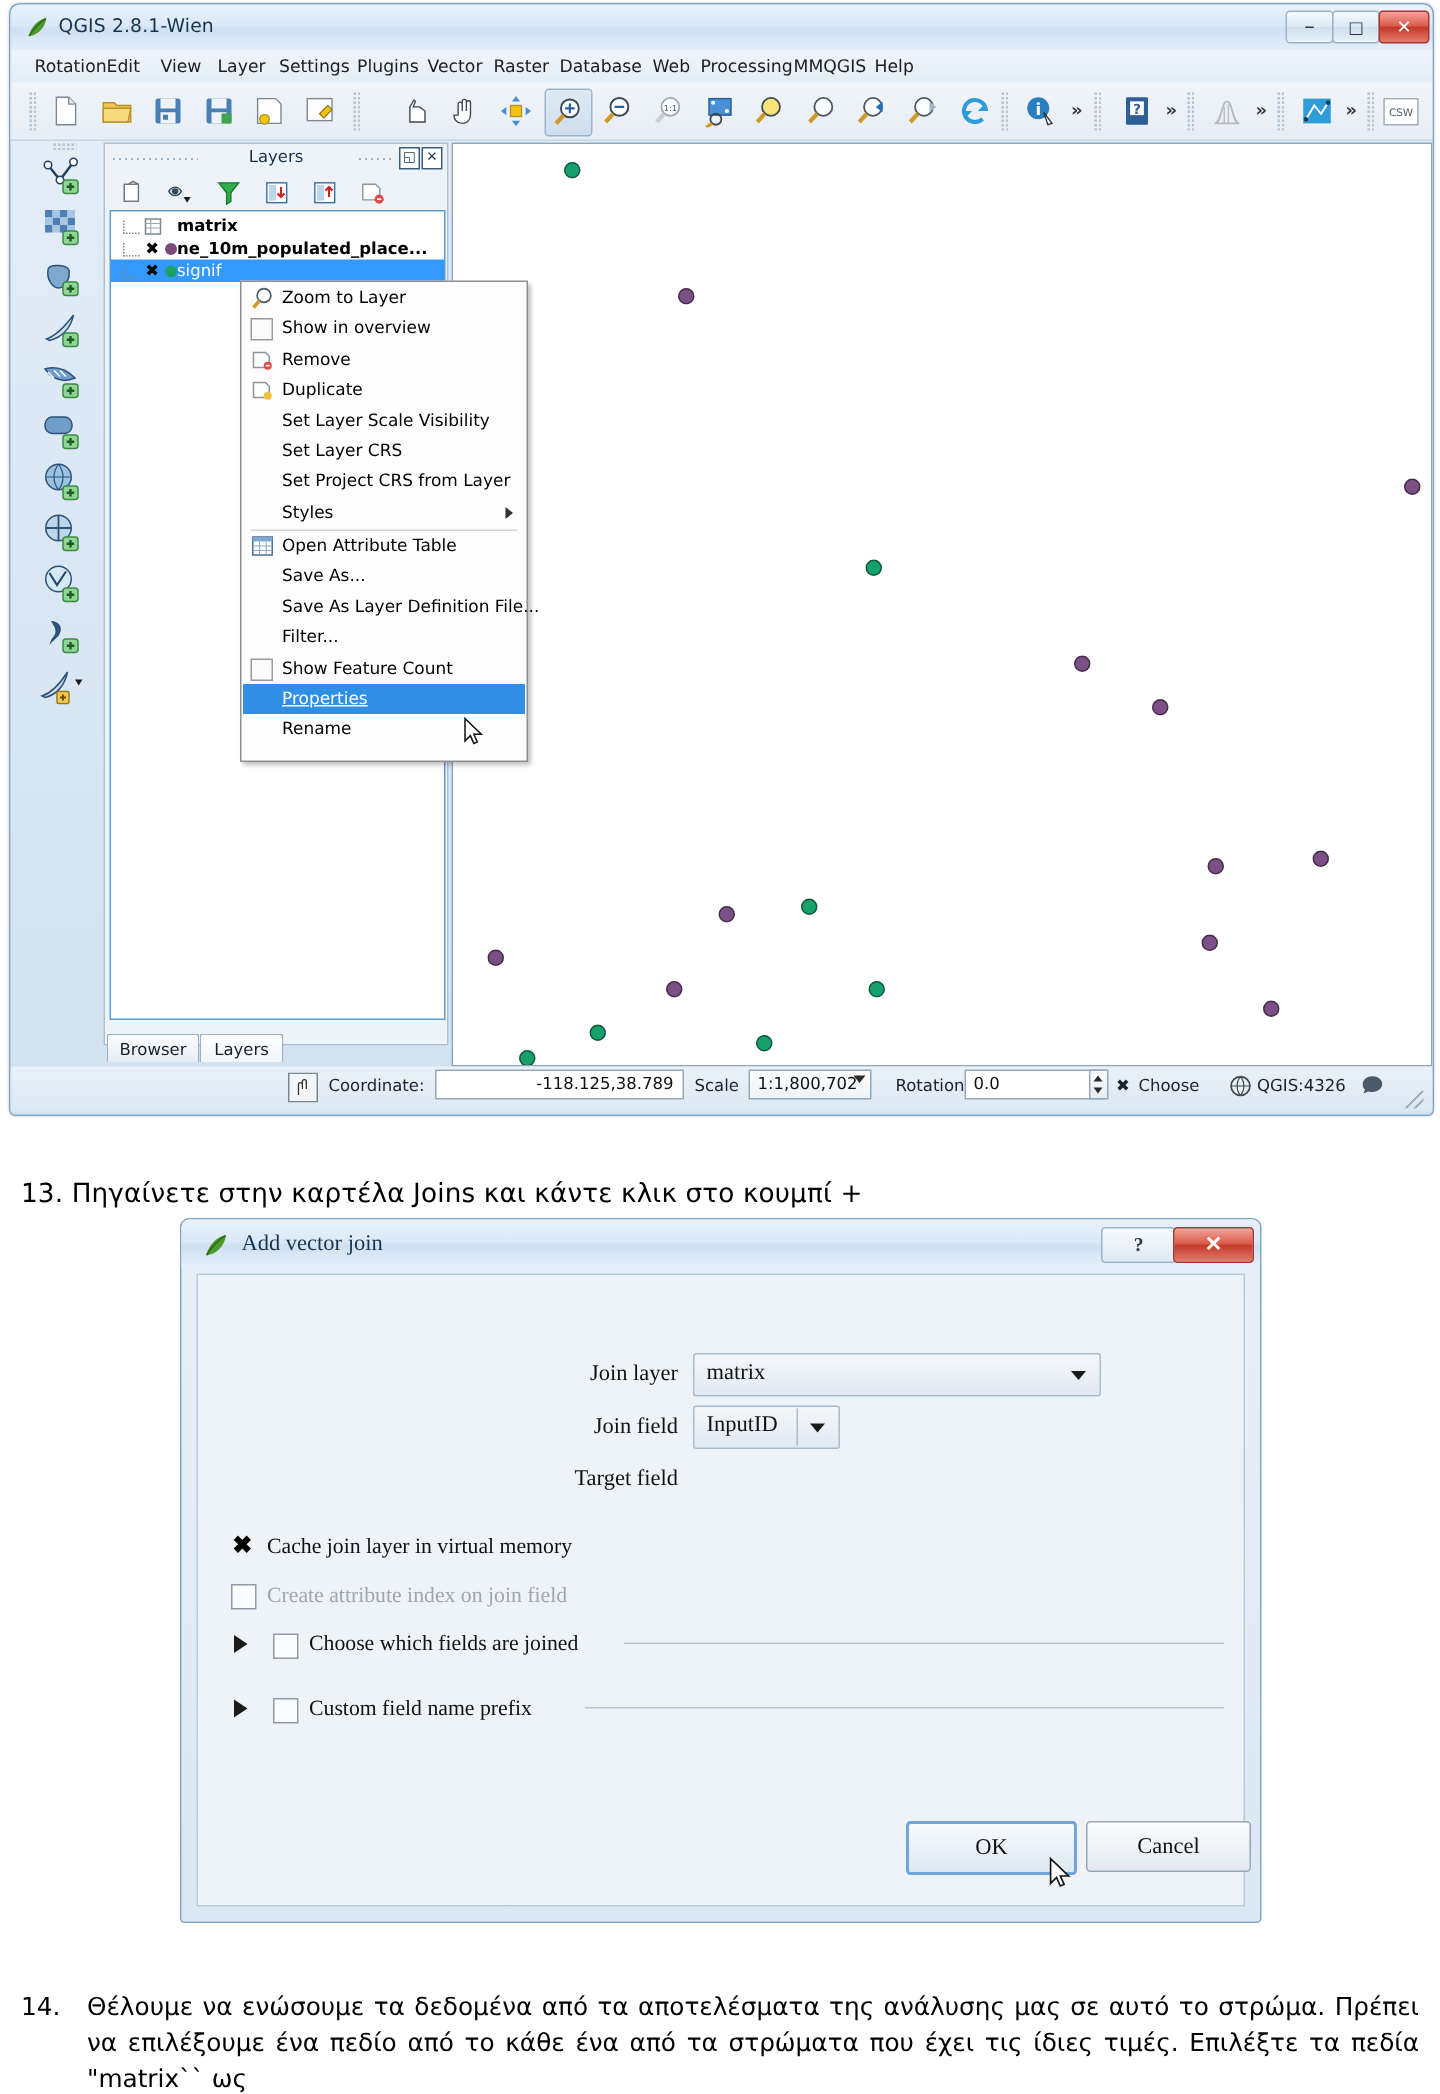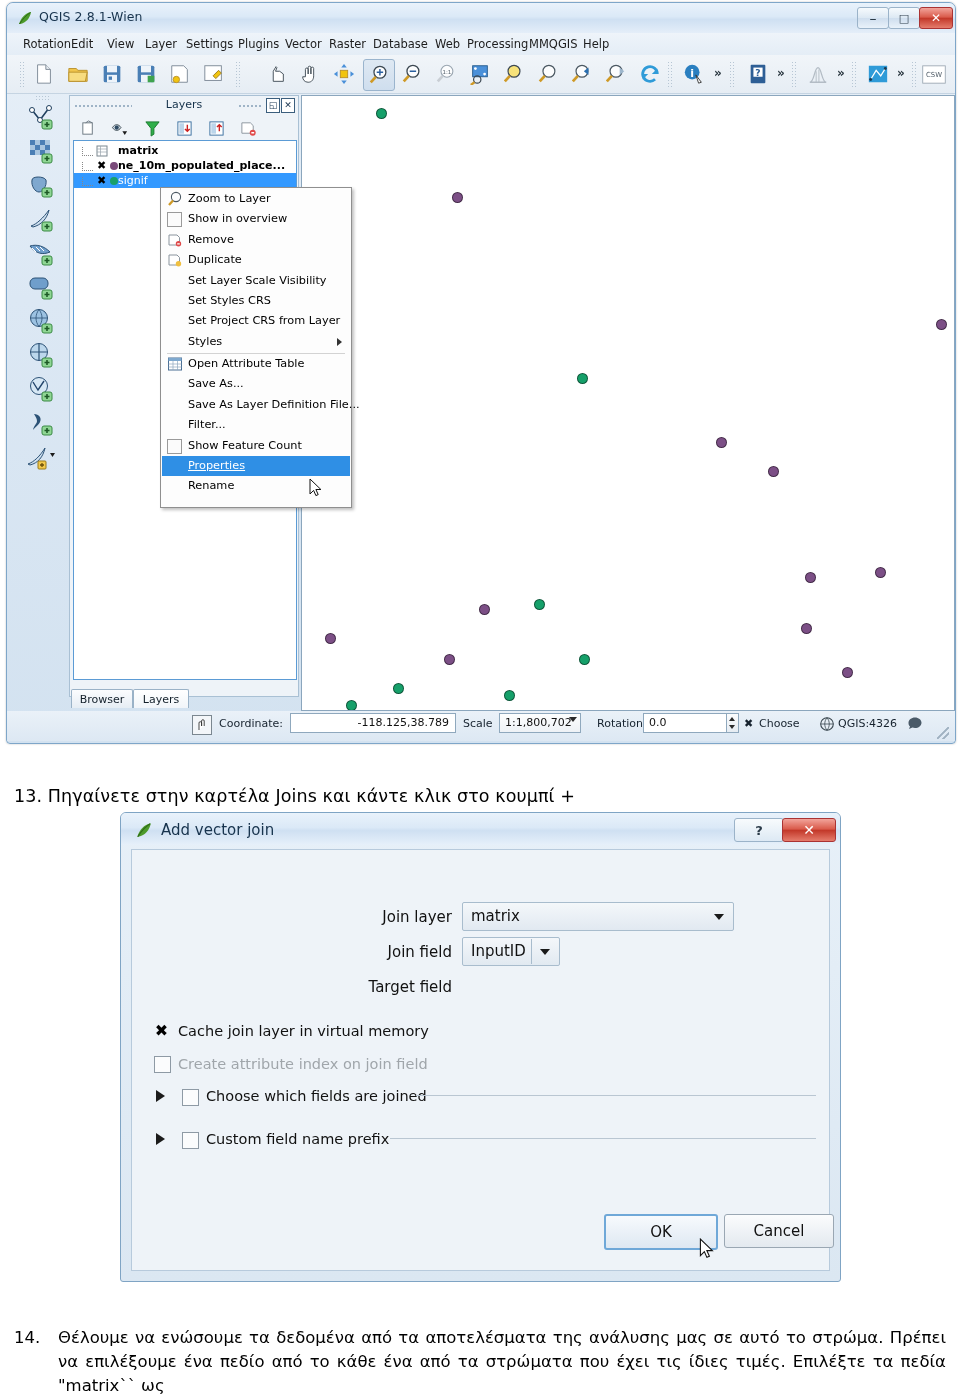--- a/index.html
+++ b/index.html
@@ -93,21 +93,21 @@
      background:linear-gradient(180deg,#eaf1f8,#dde8f3);}
   .sb-lbl{position:absolute;font-size:11px;color:#16222e;top:6px;}
   .sb-field{position:absolute;top:2px;height:18px;background:#fff;border:1px solid #8fa8bd;font-size:11px;color:#111;}
   .sb-field span{position:absolute;right:6px;top:2px;}
 
   
   #step13{position:absolute;left:14px;top:786px;width:930px;font-size:17.5px;color:#000;letter-spacing:.1px;}
 
   
   #dialog{position:absolute;left:120px;top:812px;width:719px;height:468px;
-     background:linear-gradient(180deg,#e7f0f8,#dbe7f2);border:1px solid #7fa4c4;border-radius:6px 6px 3px 3px;}
+     background:linear-gradient(180deg,#e7f0f8,#dbe7f2);border:1px solid #7fa4c4;border-radius:6px 6px 3px 3px;font-family:Liberation Serif, serif;}
   #dlg-title{position:absolute;left:0;top:0;width:719px;height:32px;
      background:linear-gradient(180deg,#e9f2fb 0%,#dbe9f7 45%,#cfe0f2 55%,#e6f0fa 100%);border-radius:5px 5px 0 0;}
   #dlg-title-text{position:absolute;left:40px;top:8px;font-size:15px;color:#17334d;}
   #dlg-icon{position:absolute;left:14px;top:8px;width:18px;height:18px;}
   #dlg-help{position:absolute;left:613px;top:5px;width:48px;height:22px;border:1px solid #9bb3c9;border-radius:3px;
      background:linear-gradient(180deg,#f8fbfd,#dde9f4);display:flex;align-items:center;justify-content:center;
      font-size:13px;color:#2a3a48;font-weight:bold;}
   #dlg-close{position:absolute;left:661px;top:5px;width:52px;height:22px;border:1px solid #a33;border-radius:3px;
      background:linear-gradient(180deg,#f2a49b 0%,#da5c4c 45%,#c3392a 52%,#e57c6c 100%);
      display:flex;align-items:center;justify-content:center;font-size:14px;color:#fff;font-weight:bold;}
@@ -576,21 +576,21 @@
       <svg class="ctx-ico" viewBox="0 0 16 16">
           <path d="M2 3h8l2.5 2.5V13H2z" fill="#fff" stroke="#8a949d"></path>
           <circle cx="11.5" cy="11.8" r="2.7" fill="#f0c040"></circle>
         </svg>
       <div class="lbl">Duplicate</div>
     </div>
     <div class="ctx-item" style="top:82.6px">
       <div class="lbl">Set Layer Scale Visibility</div>
     </div>
     <div class="ctx-item" style="top:103px">
-      <div class="lbl">Set Styles CRS</div>
+      <div class="lbl">Set Layer CRS</div>
     </div>
     <div class="ctx-item" style="top:123.4px">
       <div class="lbl">Set Project CRS from Layer</div>
     </div>
     <div class="ctx-item" style="top:143.8px">
       <div class="lbl">Styles</div>
       <div class="ctx-arrow"></div>
     </div>
     <div class="ctx-sep" style="top:165px"></div>
     <div class="ctx-item" style="top:166px">

